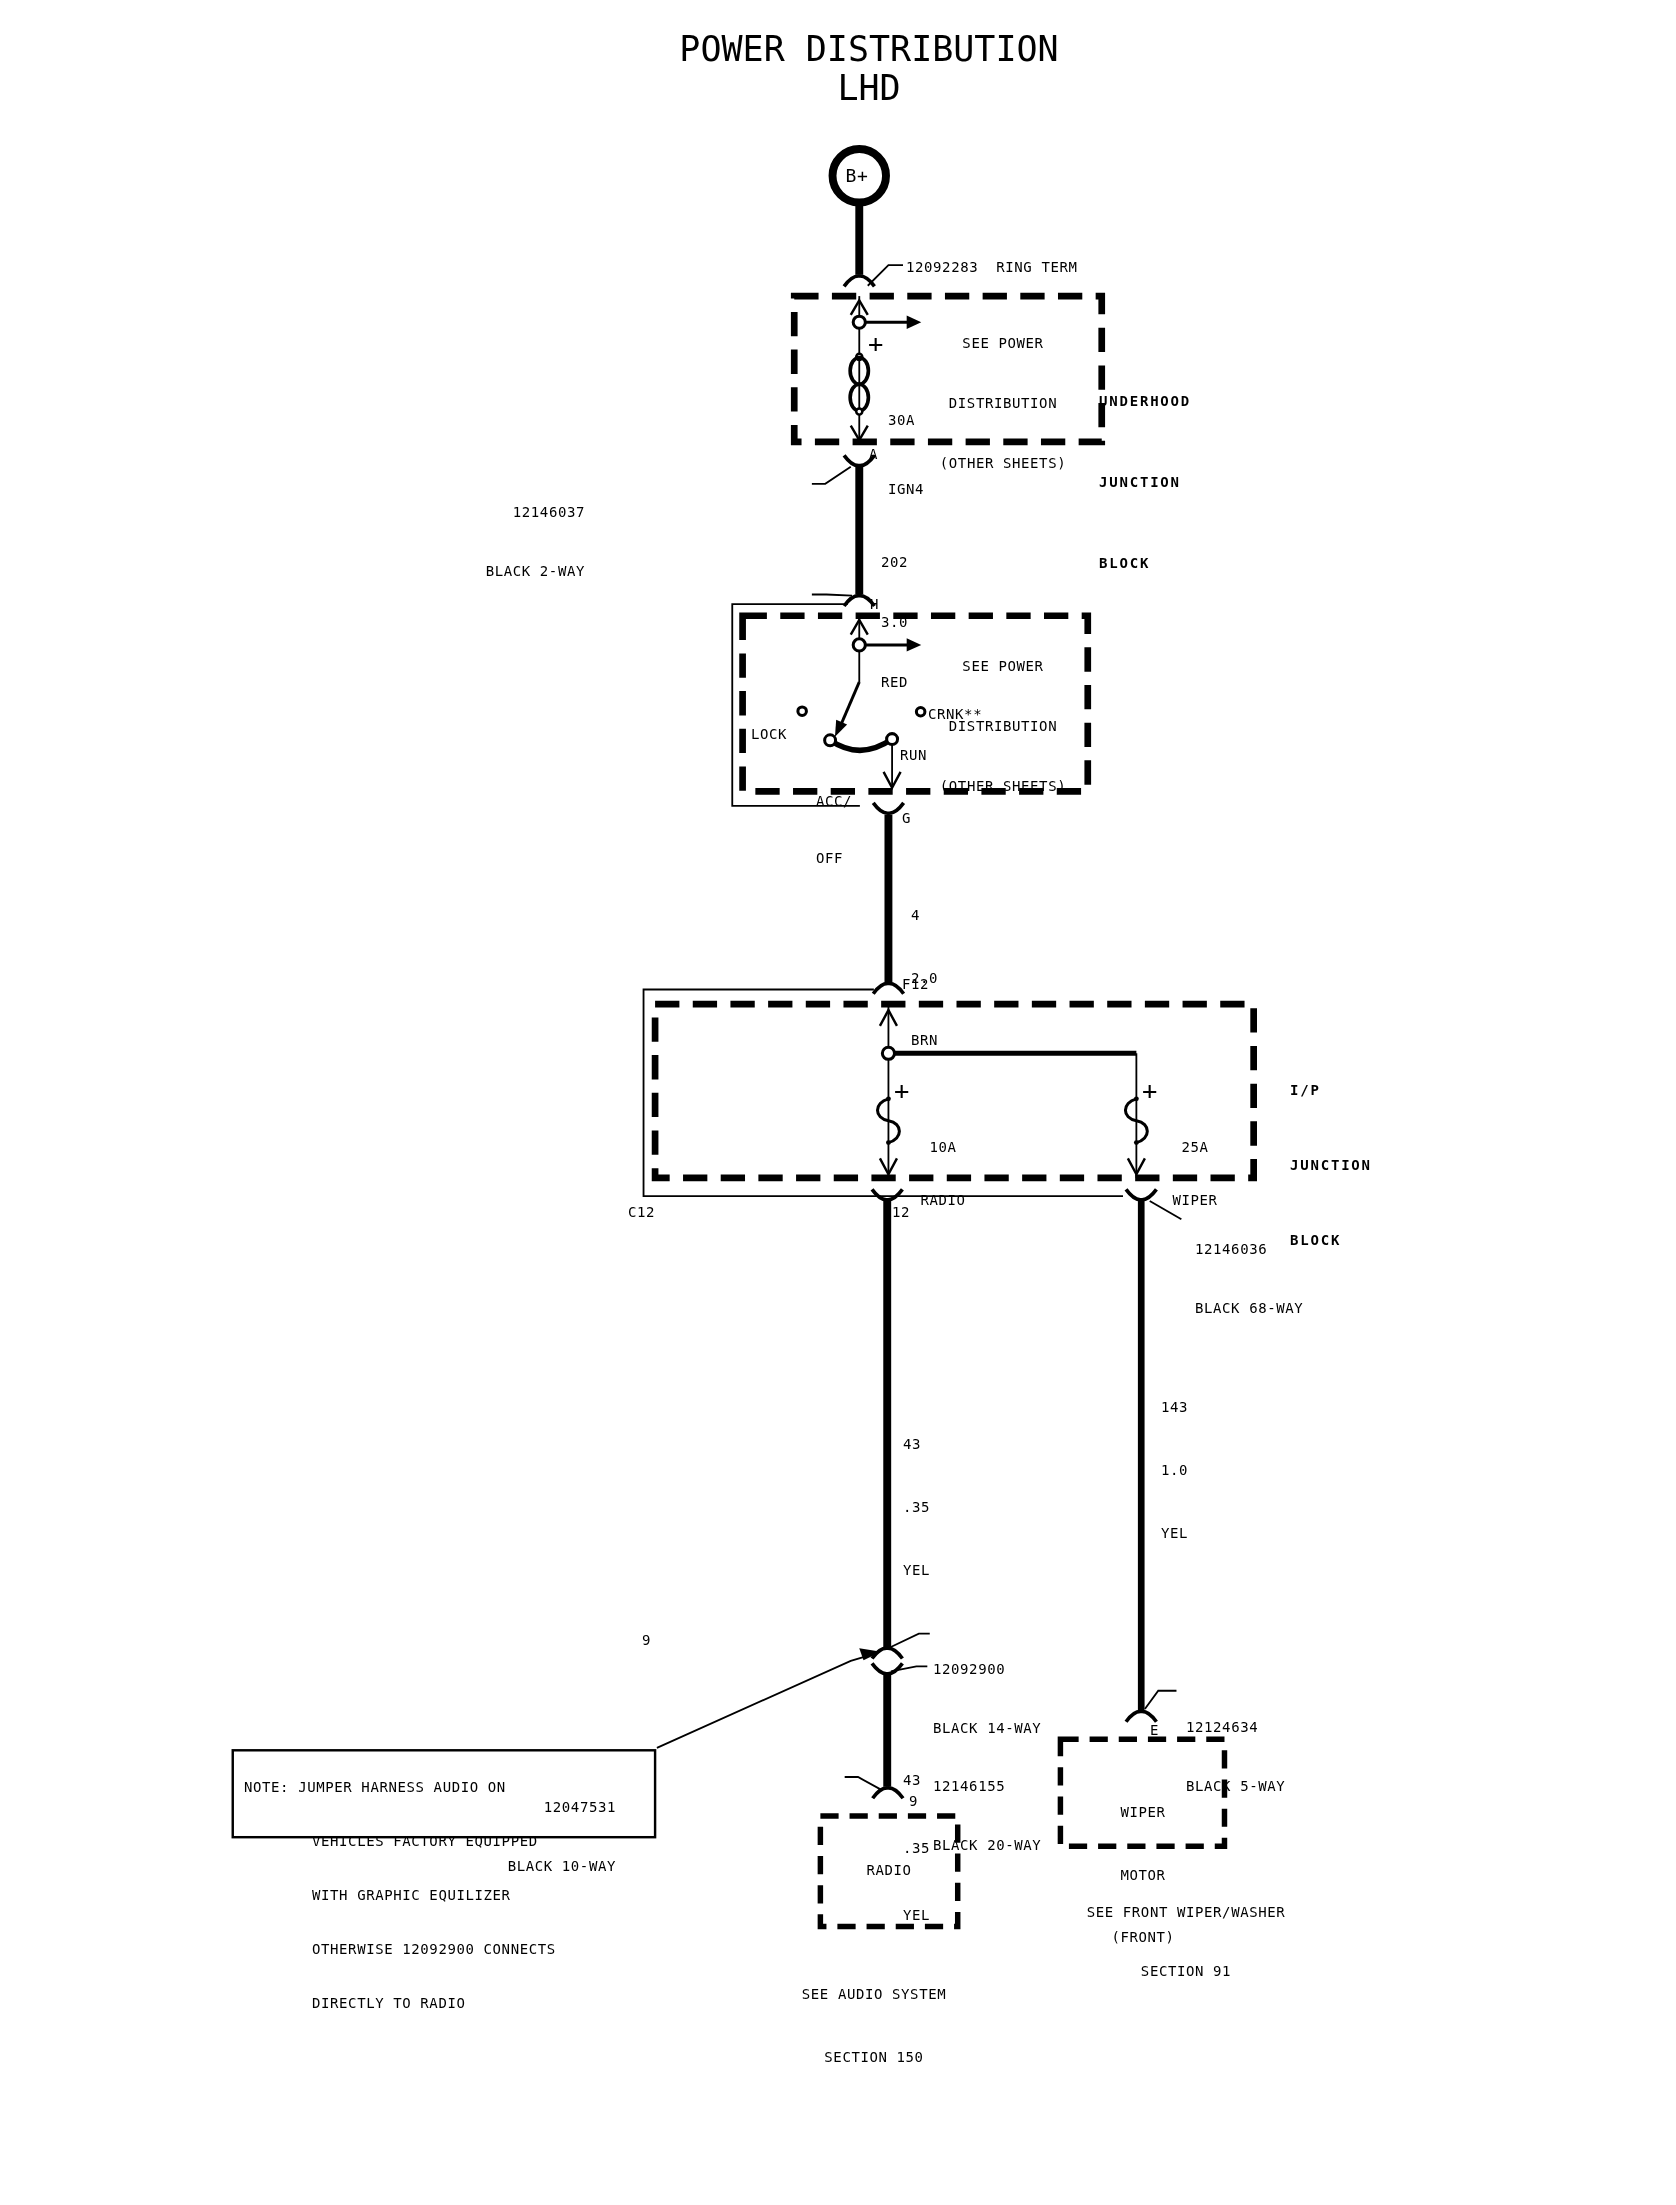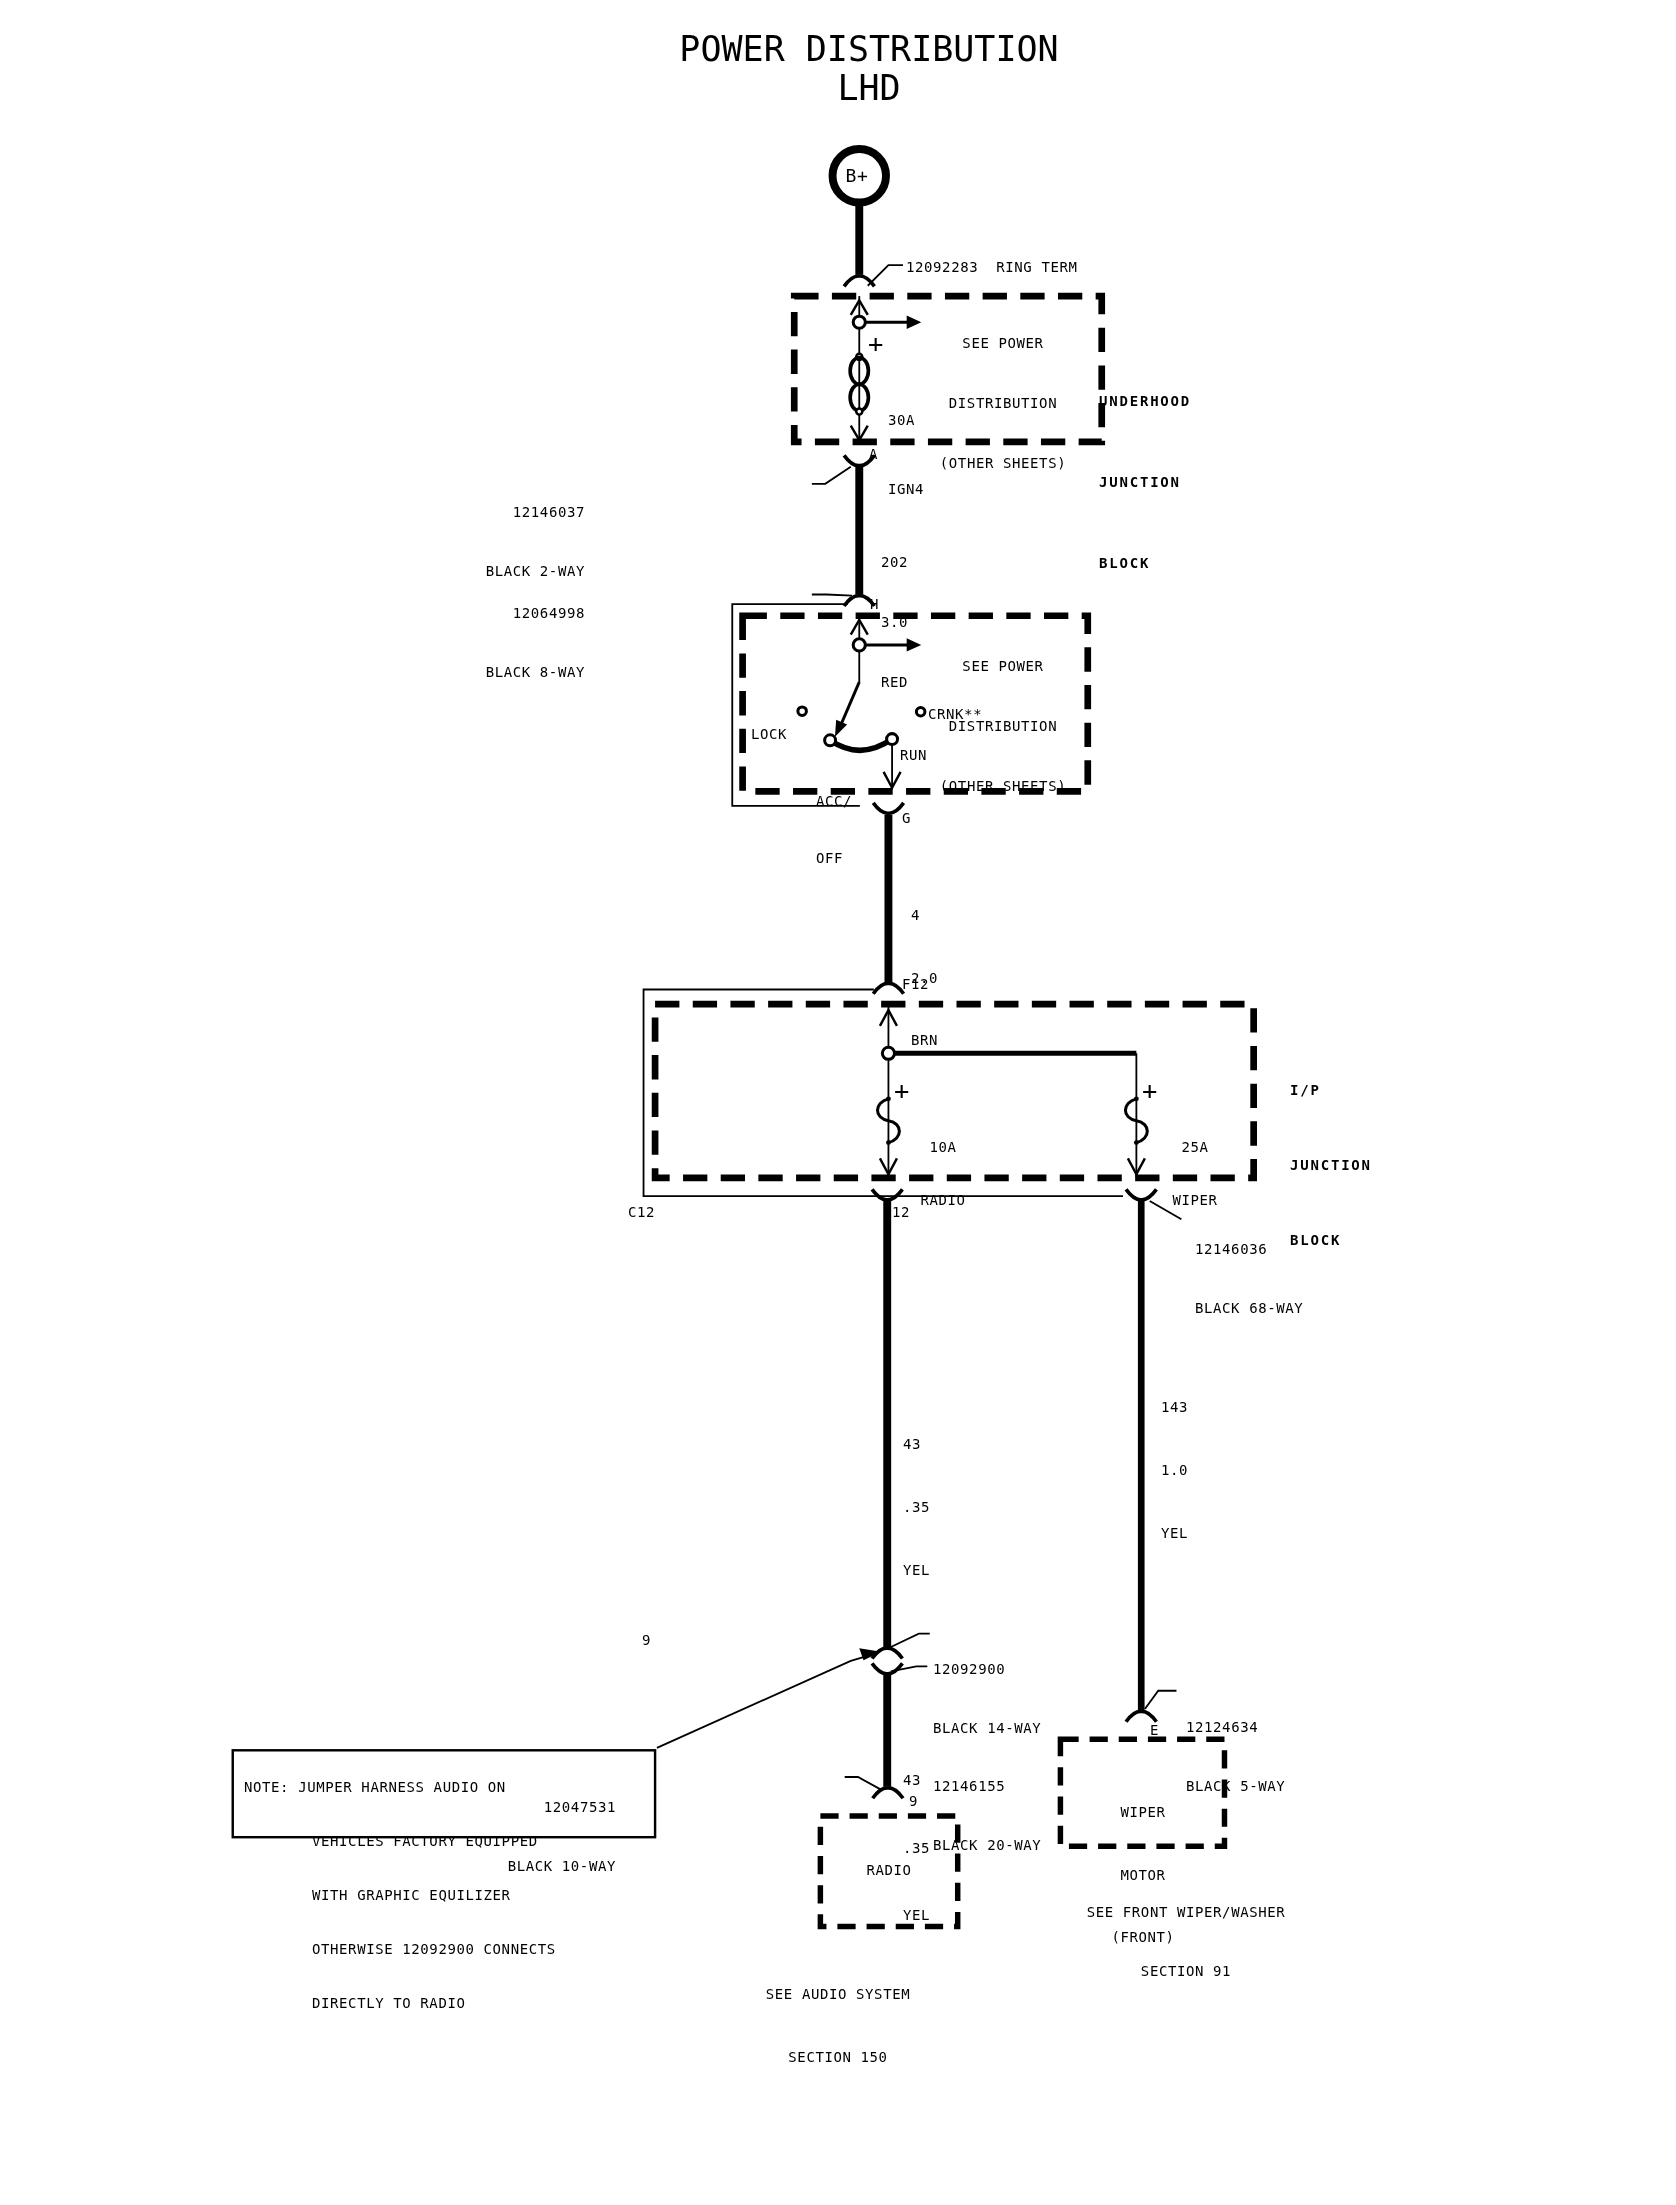--- a/index.html
+++ b/index.html
@@ -156,24 +156,20 @@
 
 <div class="lbl rt" style="right:867px;top:464px;line-height:19.5px;">
   <span>12146037</span>
   <span>BLACK 2-WAY</span>
 </div>
 <div class="lbl" style="left:881px;top:512px;">
   <span>202</span>
   <span>3.0</span>
   <span>RED</span>
 </div>
-<div class="lbl rt" style="right:867px;top:565px;line-height:19.5px;">
-  <span>12064998</span>
-  <span>BLACK 8-WAY</span>
-</div>
 <div class="lbl" style="left:870px;top:594px;">H</div>
 
 <div class="lbl ctr" style="left:1003px;top:616px;">
   <span>SEE POWER</span>
   <span>DISTRIBUTION</span>
   <span>(OTHER SHEETS)</span>
 </div>
 <div class="lbl" style="left:751px;top:724px;">LOCK</div>
 <div class="lbl" style="left:928px;top:704px;">CRNK**</div>
 <div class="lbl" style="left:900px;top:745px;">RUN</div>
@@ -244,21 +240,21 @@
   <span>.35</span>
   <span>YEL</span>
 </div>
 <div class="lbl rt" style="right:836px;top:1759px;line-height:19.5px;">
   <span>12047531</span>
   <span>BLACK 10-WAY</span>
 </div>
 <div class="lbl" style="left:909px;top:1791px;">9</div>
 
 <div class="lbl ctr" style="left:889px;top:1860px;">RADIO</div>
-<div class="lbl ctr" style="left:838px;top:1943px;line-height:20.7px;">
+<div class="lbl ctr" style="left:874px;top:1943px;line-height:20.7px;">
   <span>SEE AUDIO SYSTEM</span>
   <span>SECTION 150</span>
 </div>
 
 <div class="lbl" style="left:1186px;top:1679px;line-height:19.5px;">
   <span>12124634</span>
   <span>BLACK 5-WAY</span>
 </div>
 <div class="lbl" style="left:1150px;top:1720px;">E</div>
 <div class="lbl ctr" style="left:1143px;top:1761px;line-height:20.7px;">

